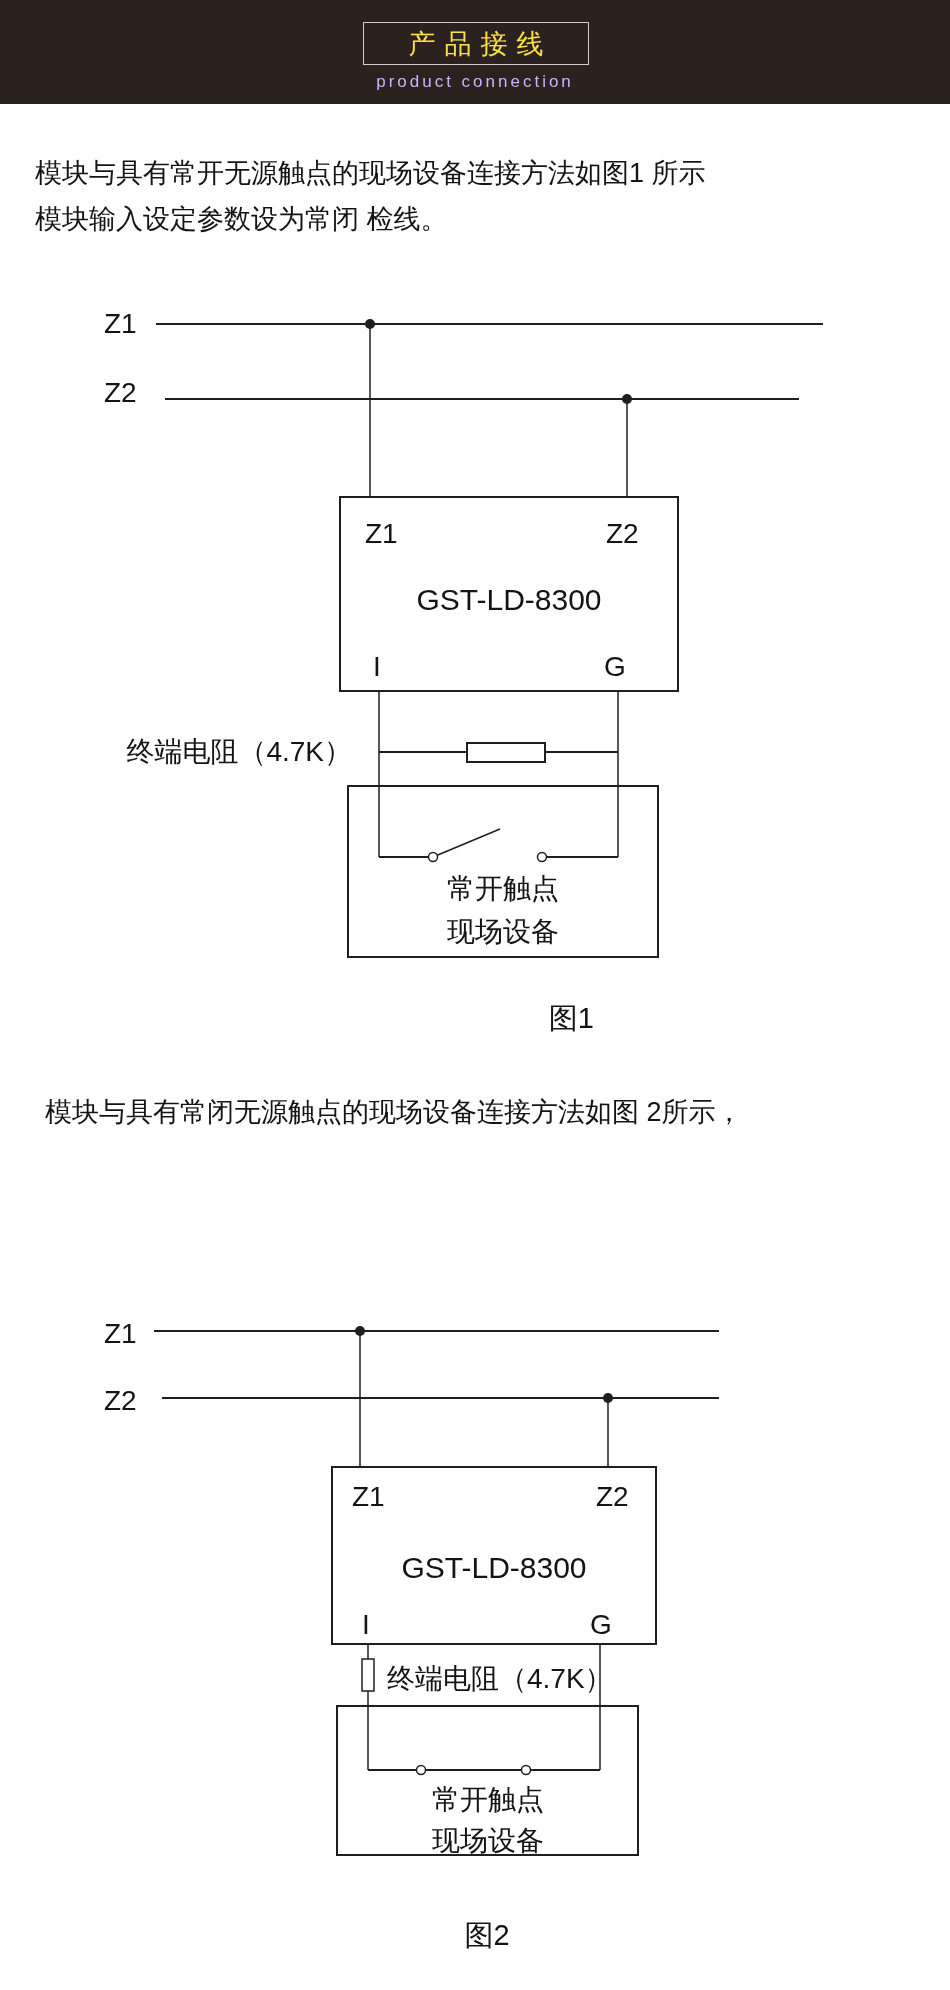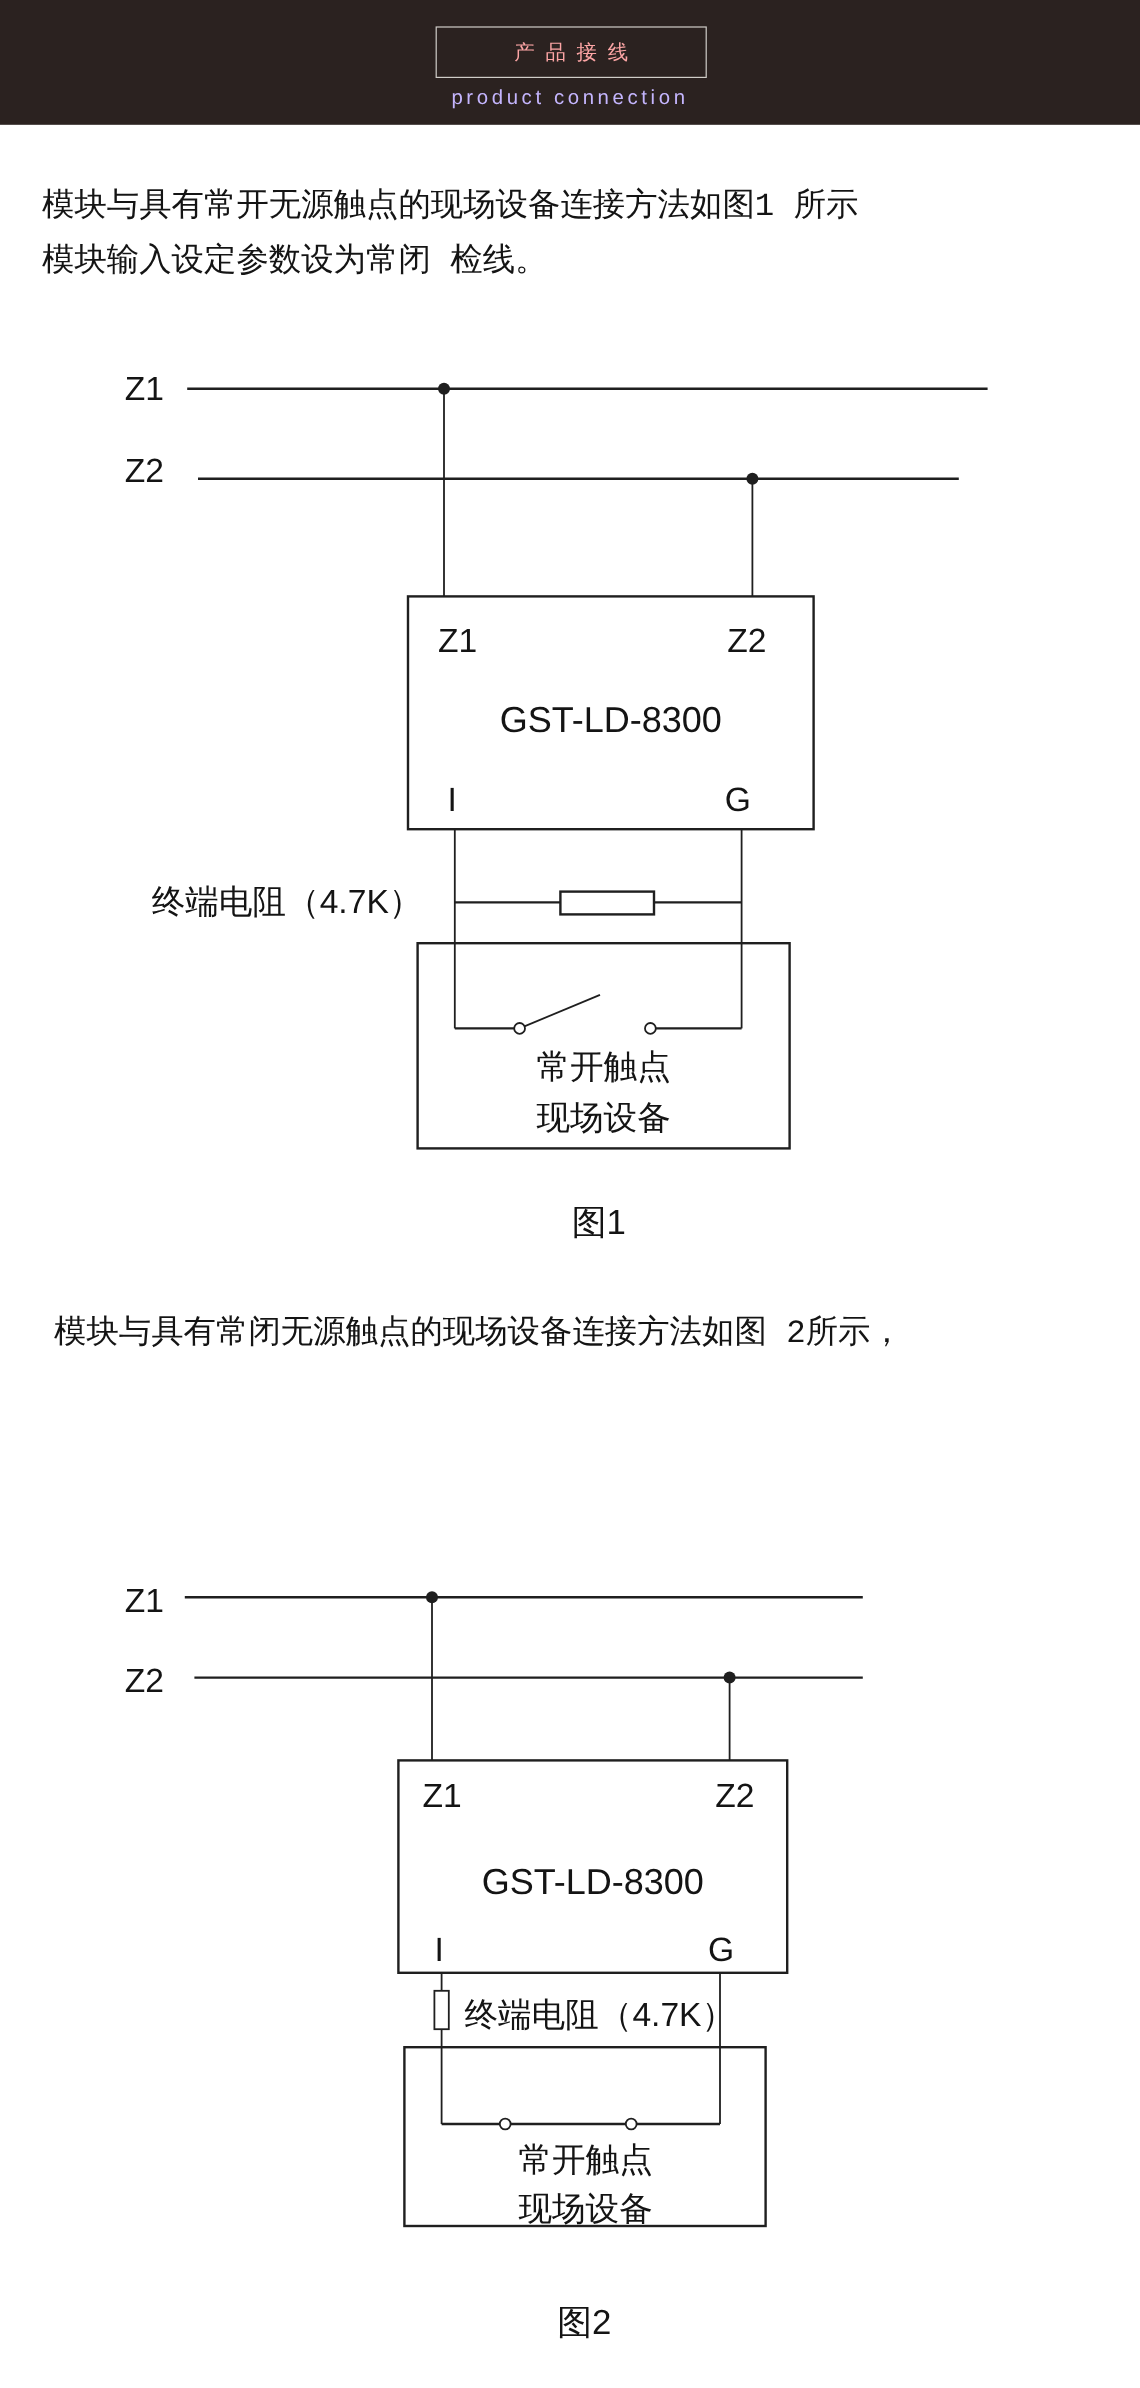--- a/index.html
+++ b/index.html
@@ -16,51 +16,50 @@
   .header {
     position: absolute; left: 0; top: 0; width: 950px; height: 104px;
     background: #2b2220;
   }
   .title-box {
     position: absolute; left: 363px; top: 22px; width: 224px; height: 41px;
     border: 1px solid #d0cdc8;
     display: flex; align-items: center; justify-content: center;
   }
   .title-box span {
-    color: #fca5a5; font-size: 17px; letter-spacing: 9px;
+    color: #fde047; font-size: 27px; letter-spacing: 9px;
     padding-left: 9px; 
     white-space: nowrap;
   }
   .subtitle {
     position: absolute; left: 0; top: 72px; width: 950px;
     text-align: center; color: #c4b5fd; font-size: 17px; letter-spacing: 3px;
   }
 
   
   .para {
     position: absolute; color: #141414; font-size: 27px; line-height: 46px;
     white-space: nowrap;
-    font-family: Liberation Mono, monospace;
   }
   .para1 { left: 35px; top: 150px; }
   .para2 { left: 45px; top: 1089px; line-height: 47px; }
 
   
   svg.fig { position: absolute; left: 0; overflow: visible; }
   .fig1 { top: 290px; }
   .fig2 { top: 1300px; }
   svg text { fill: #141414; }
   .dlabel { font-size: 28px; font-family: "Liberation Sans", sans-serif; }
   .dname  { font-size: 30px; font-family: "Liberation Sans", sans-serif; }
   .wire   { stroke: #1f1f1f; fill: none; }
   .caption {
     position: absolute; font-size: 29px; color: #141414; text-align: center;
     width: 150px;
   }
-  .cap1 { left: 424px; top: 999px; }
+  .cap1 { left: 444px; top: 999px; text-align: right; }
   .cap2 { left: 412px; top: 1916px; }
 </style>
 </head>
 <body>
 
 <div class="stage">
 
   <div class="header">
     <div class="title-box">
       <span>产品接线</span>

